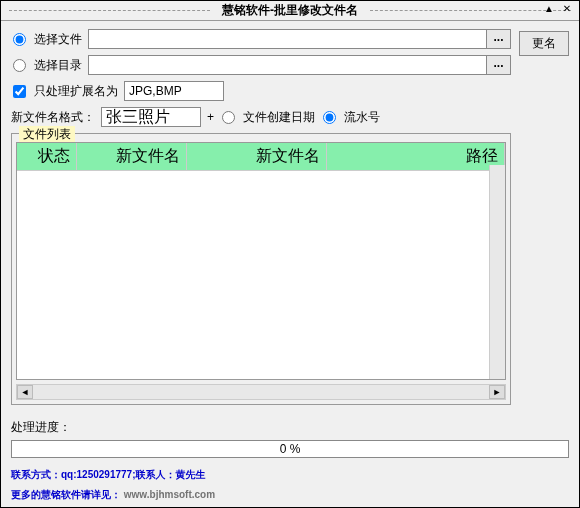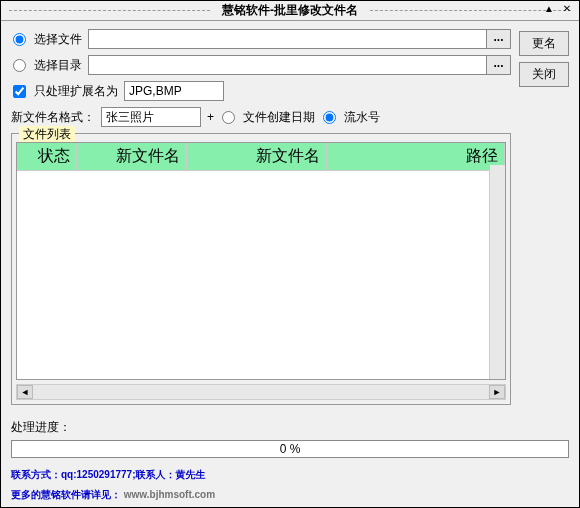--- a/index.html
+++ b/index.html
@@ -11,21 +11,21 @@
 .title-controls { position: absolute; right: 4px; top: 2px; display: flex; gap: 2px; }
 .title-btn { width: 16px; height: 14px; font-size: 10px; line-height: 12px; text-align: center; cursor: pointer; }
 .content { padding: 8px 10px; display: flex; gap: 8px; }
 .main-col { flex: 1; }
 .side-col { width: 50px; display: flex; flex-direction: column; gap: 6px; padding-top: 2px; }
 .btn { border: 1px solid #888; background: #e8e8e8; padding: 3px 8px; font-size: 12px; cursor: pointer; text-align: center; }
 .row { display: flex; align-items: center; gap: 6px; margin-bottom: 6px; }
 .radio, .chk { margin: 0 2px; }
 .input-wide { flex: 1; height: 20px; border: 1px solid #888; background: #fff; padding: 0 4px; font-size: 12px; }
 .input-ext { width: 100px; height: 20px; border: 1px solid #888; background: #fff; padding: 0 4px; font-size: 12px; }
-.input-fmt { width: 100px; height: 20px; border: 1px solid #888; background: #fff; padding: 0 4px; font-size: 12px; }
+.input-fmt { width: 100px; height: 20px; border: 1px solid #888; background: #fff; padding: 0 4px; font-size: 16px; }
 .browse-btn { width: 24px; height: 20px; border: 1px solid #888; border-left: none; background: #e8e8e8; cursor: pointer; font-weight: bold; line-height: 14px; text-align: center; }
 .input-group { display: flex; flex: 1; }
 .fieldset { border: 1px solid #999; margin-top: 4px; position: relative; }
 .legend { position: absolute; top: -8px; left: 7px; background: #fef9c3; padding: 0 4px; font-size: 12px; }
 .table-wrap { background: #fff; border: 1px solid #999; margin: 8px 4px 4px 4px; height: 238px; position: relative; overflow: hidden; }
 .table-header { display: flex; background: #f0f0f0; border-bottom: 1px solid #ccc; }
 .th { border-right: 1px solid #ccc; padding: 3px 6px; font-size: 16px; text-align: right; background: #86efac; }
 .th1 { width: 60px; } .th2 { width: 110px; } .th3 { width: 140px; } .th4 { flex: 1; }
 .scroll-v { position: absolute; right: 0; top: 22px; bottom: 0; width: 16px; background: #e8e8e8; border-left: 1px solid #ccc; }
 .scroll-h-wrap { margin: 0 4px 4px 4px; height: 16px; background: #e8e8e8; border: 1px solid #ccc; display: flex; }
@@ -103,21 +103,20 @@
           <div class="scroll-arrow">◄</div>
           <div class="scroll-track-h"></div>
           <div class="scroll-arrow">►</div>
         </div>
       </div>
 
     </div>
 
     <div class="side-col">
       <div class="btn">更名</div>
-      <div class="btn">关闭</div>
     </div>
   </div>
 
   <div class="progress-section">
     <div class="progress-label-row">处理进度：</div>
     <div class="progress-bar">
       <span>0 %</span>
     </div>
   </div>
 

